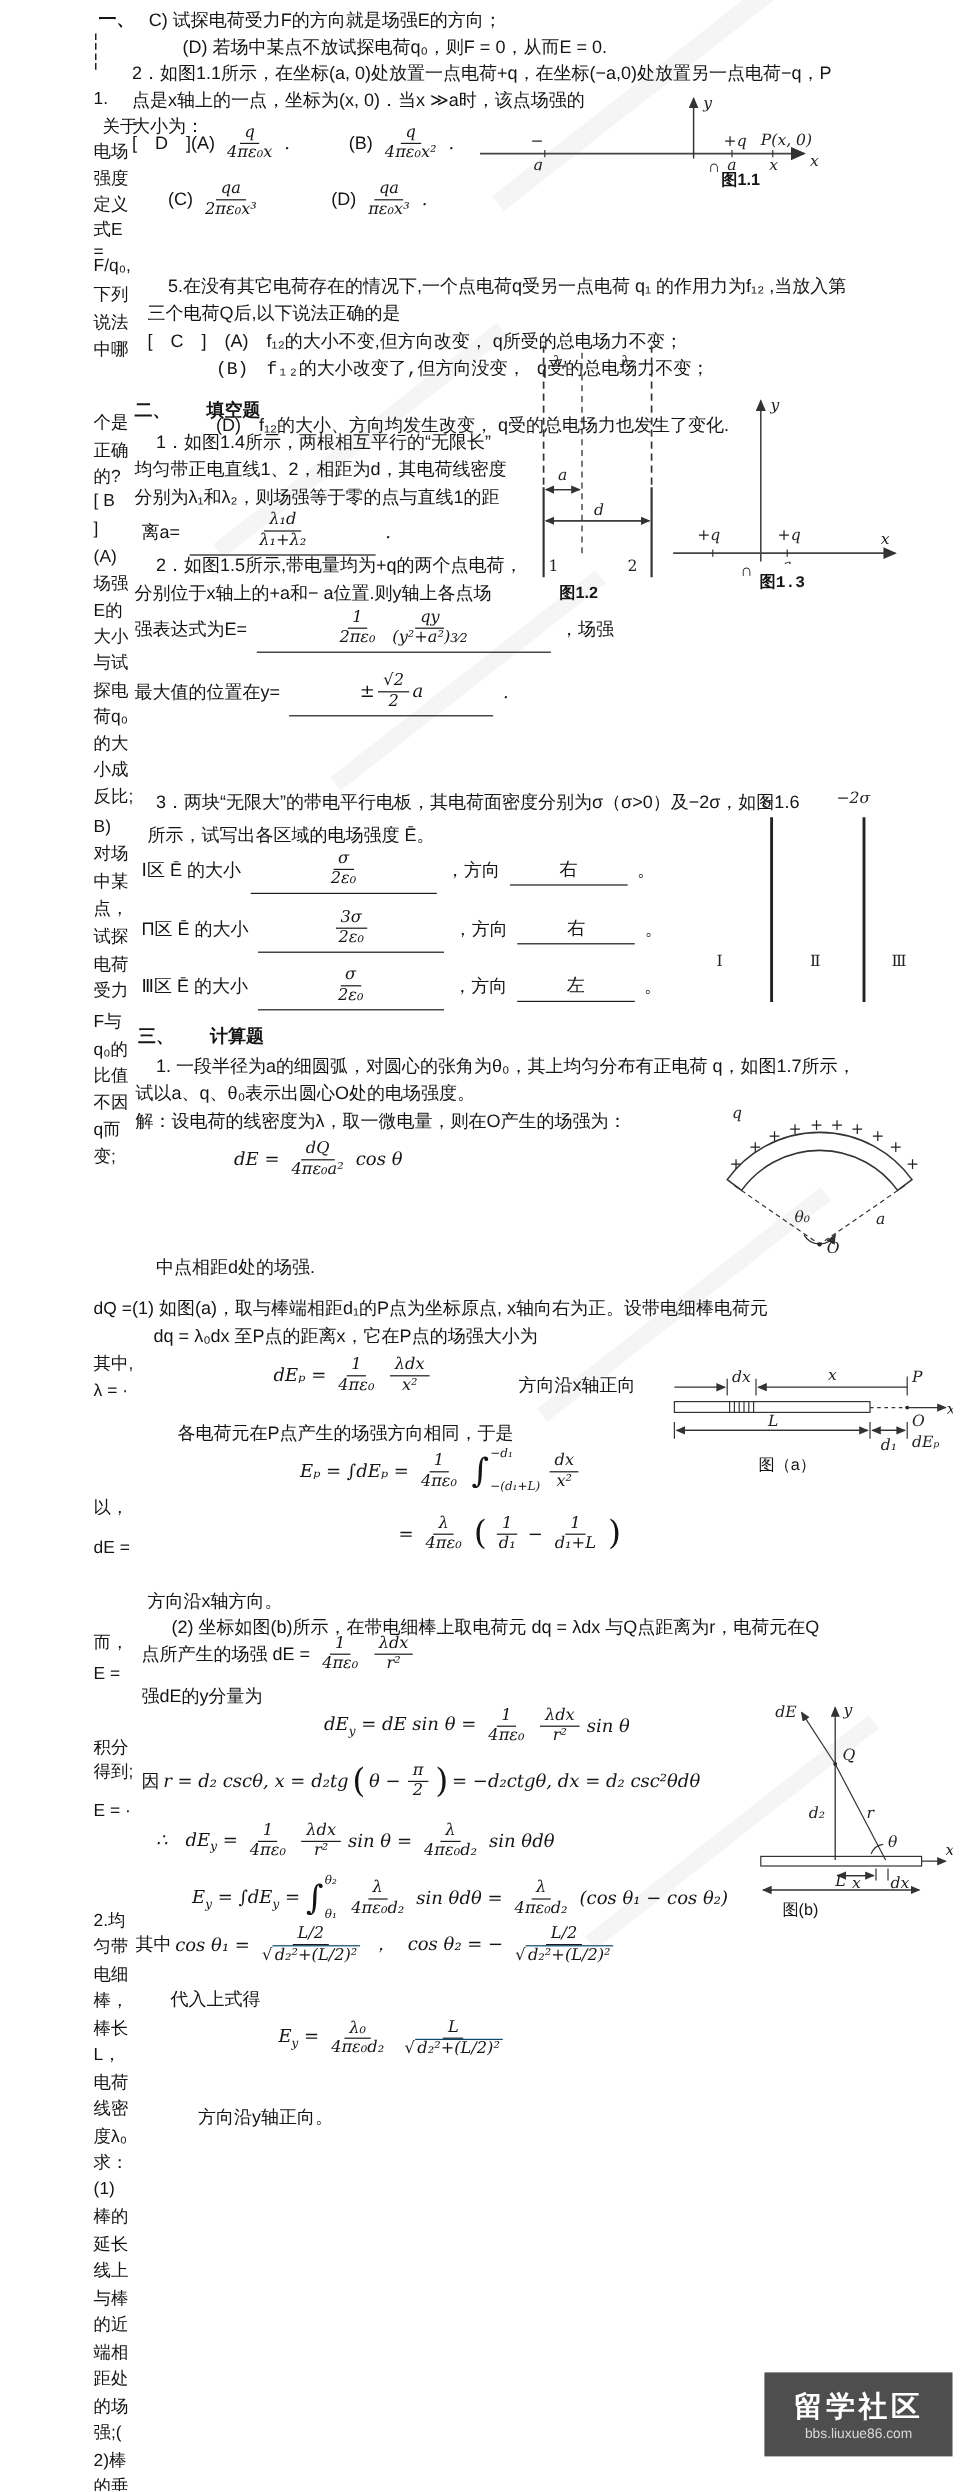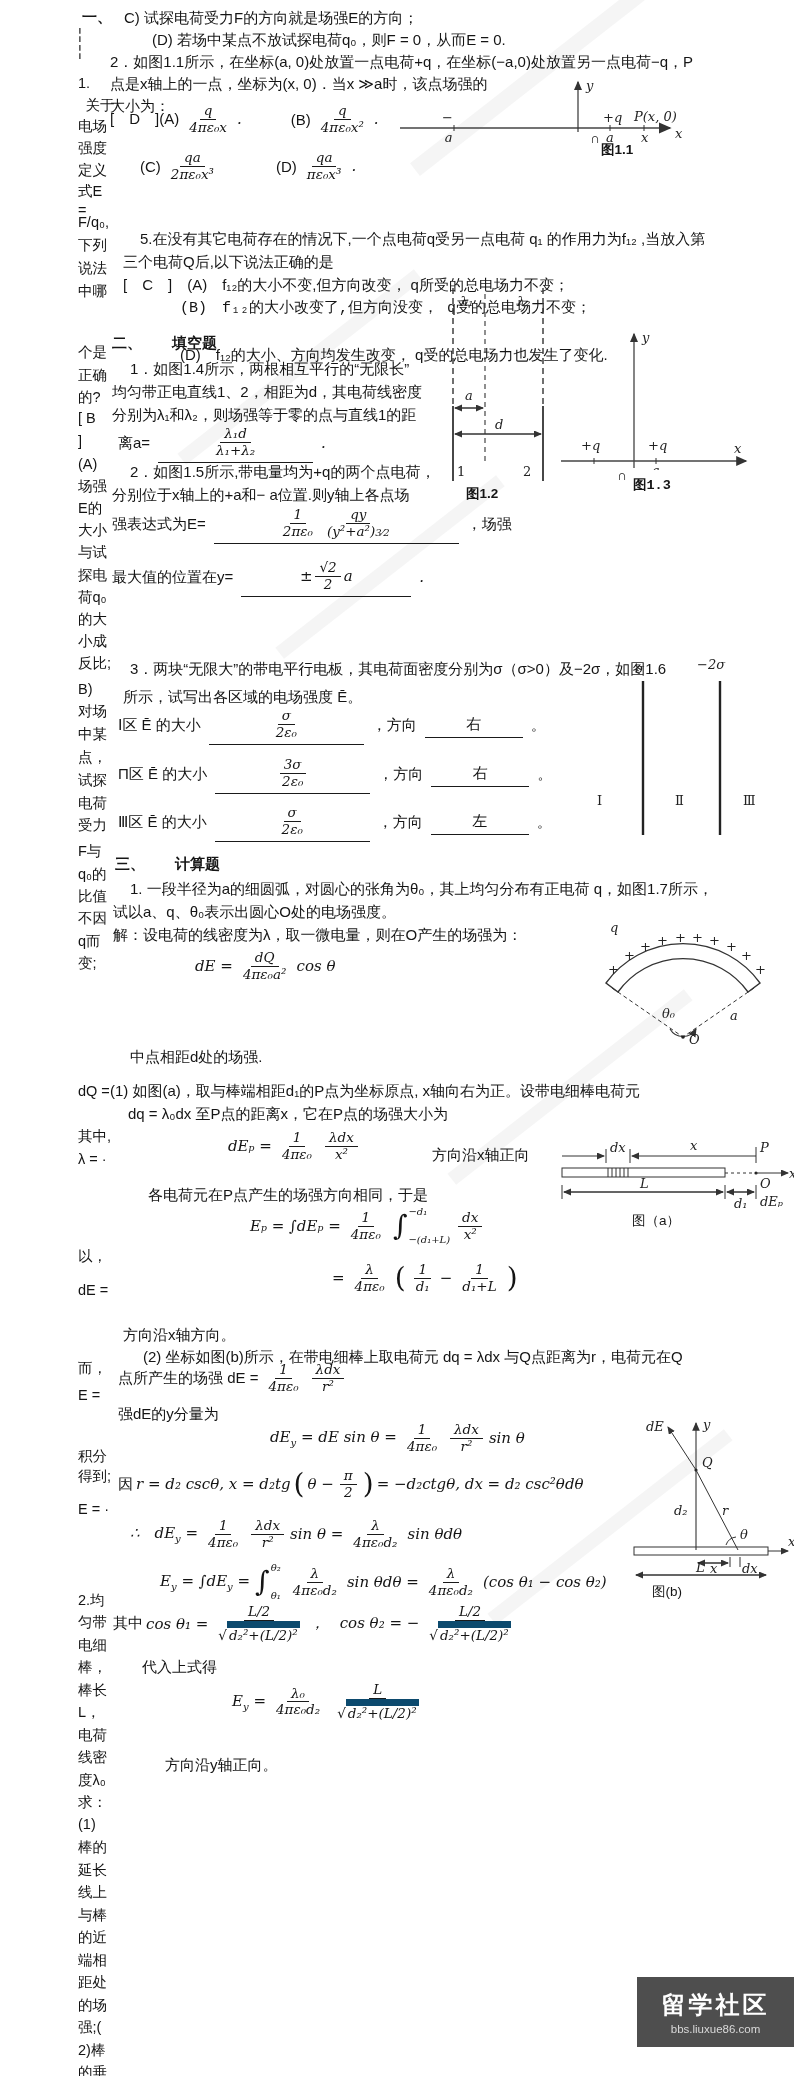--- a/index.html
+++ b/index.html
@@ -18,21 +18,21 @@
   .blank{display:inline-flex;align-items:center;justify-content:center;
          border-bottom:1.4px solid #1a1a1a;min-width:135px;padding:2px 10px 3px;margin:0 5px;}
   .blank.dir{min-width:78px;}
   .int{display:inline-flex;align-items:center;margin:0 2px;}
   .int .isym{font-size:28px;font-style:normal;line-height:1;}
   .int .lims{display:inline-flex;flex-direction:column;justify-content:space-between;height:38px;
              font-size:10px;line-height:1;padding:1px 0 1px 1px;}
   .bigp{font-size:28px;line-height:1;font-style:normal;font-weight:300;}
   sup,sub{font-size:10px;}
   .rt{font-style:normal;}
-  .sqrtbar{border-top:7px solid #0c4a6e;padding:0 2px;}
+  .sqrtbar{border-top:1px solid #0c4a6e;padding:0 2px;}
   .cap{position:absolute;font-weight:bold;font-size:13.5px;white-space:nowrap;}
   svg text{font-family:"DejaVu Serif",serif;font-style:italic;fill:#222;font-size:13px;}
   svg .up{font-style:normal;}
   .wm-line{position:absolute;background:rgba(120,120,120,0.07);transform:rotate(-38deg);}
   .site-box{position:absolute;left:637px;top:1977px;width:157px;height:70px;background:#4e4e4e;
             display:flex;flex-direction:column;align-items:center;justify-content:center;}
   .site-box .title{color:#fff;font-size:24px;font-weight:bold;letter-spacing:3px;}
   .site-box .url{color:#d9d9d9;font-size:11.5px;margin-top:2px;}
 </style>
 </head>

